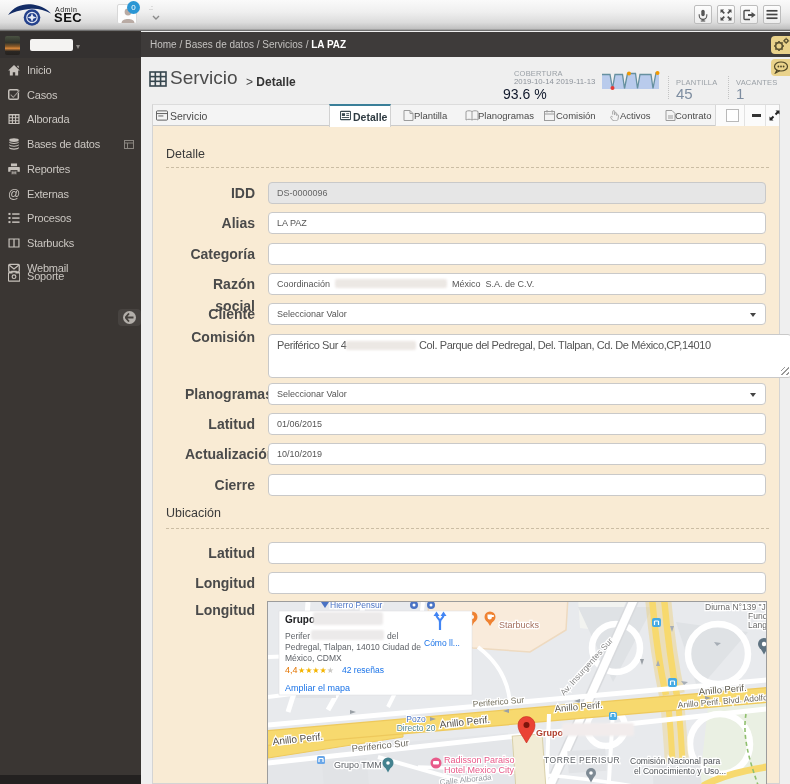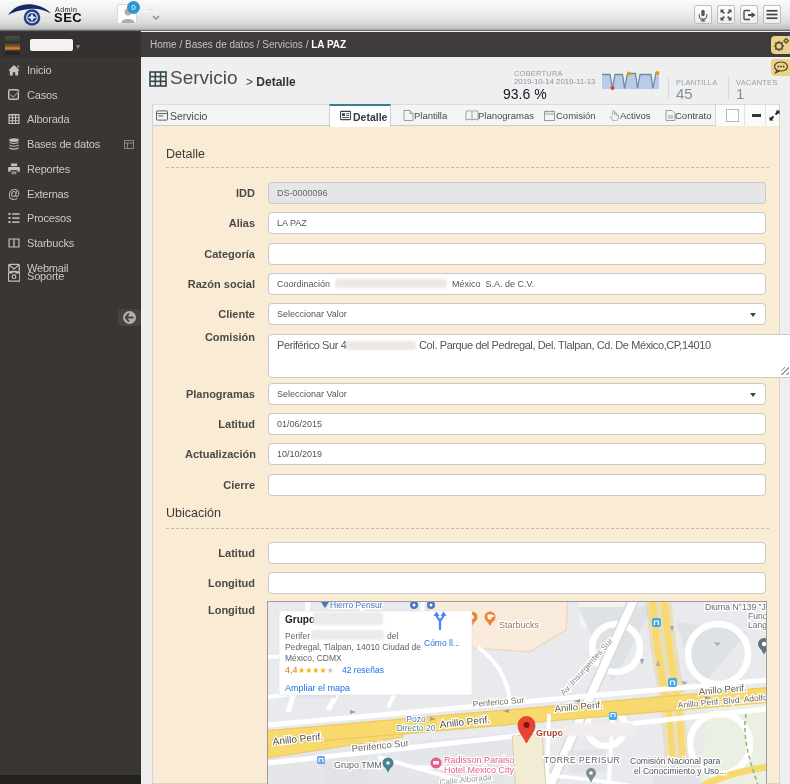--- a/index.html
+++ b/index.html
@@ -56,21 +56,21 @@
 #tab-active { position:absolute; left:176px; top:-1px; width:62px; height:23px; background:#fff; border:1px solid #d2d2d2; border-top:2px solid #3a7f99; border-bottom:none; }
 .tlabel { position:absolute; top:5px; font-size:9.5px; color:#4a4a4a; }
 .ticon { position:absolute; top:5px; width:11px; height:11px; }
 #tctrl { position:absolute; right:0; top:0; height:21px; width:64px; border-left:1px solid #d8d8d8; background:#fbfbfb; }
 #tctrl .sq { position:absolute; left:10px; top:4px; width:13px; height:13px; border:1px solid #b9b9b9; background:#fff; }
 #tctrl .mn { position:absolute; left:36px; top:9px; width:9px; height:2.5px; background:#333; } .tsep { position:absolute; top:0; height:21px; border-left:1px solid #e2e2e2; }
 
 .sect { position:absolute; left:13px; font-size:12.5px; color:#3a3a3a; }
 .dots { position:absolute; left:13px; width:603px; border-top:1px dashed #cbbda4; }
 .frow { position:absolute; left:0; width:628px; }
-.flabel { position:absolute; left:0; top:0; width:102px; height:22px; line-height:22px; text-align:right; font-size:11px; font-weight:bold; color:#4a4a4a;padding-left:32px; }
+.flabel { position:absolute; left:0; top:0; width:102px; height:22px; line-height:22px; text-align:right; font-size:14px; font-weight:bold; color:#4a4a4a;padding-left:32px; }
 .finput { position:absolute; left:115px; top:0; width:498px; height:22px; background:#fff; border:1px solid #c9c9c9; border-radius:4px; font-size:9px; line-height:20px; color:#555; padding-left:8px; }
 .finput.dis { background:#e6e6e6; color:#666; }
 .fsel:after { content:""; position:absolute; right:9px; top:9px; border:3px solid transparent; border-top:4px solid #444; }
 .blur { display:inline-block; height:9px; background:#ebe6e2; opacity:.9; border-radius:2px; filter:blur(1.2px); vertical-align:-1px; }
 
 #dirarea { position:absolute; left:115px; top:0; width:524px; height:44px; background:#fff; border:1px solid #c9c9c9; border-radius:4px; font-size:11px; color:#555; letter-spacing:-.4px; padding:4px 8px 0; }
 #dirarea:after { content:""; position:absolute; right:2px; bottom:2px; width:8px; height:8px;
   background:repeating-linear-gradient(135deg,transparent 0 2.2px,#999 2.2px 3.4px); }
 
 #maprow { position:absolute; left:114px; top:496px; width:500px; height:184px; border:1px solid #9c9c9c; border-bottom:none; overflow:hidden; background:#e8eaed; }

